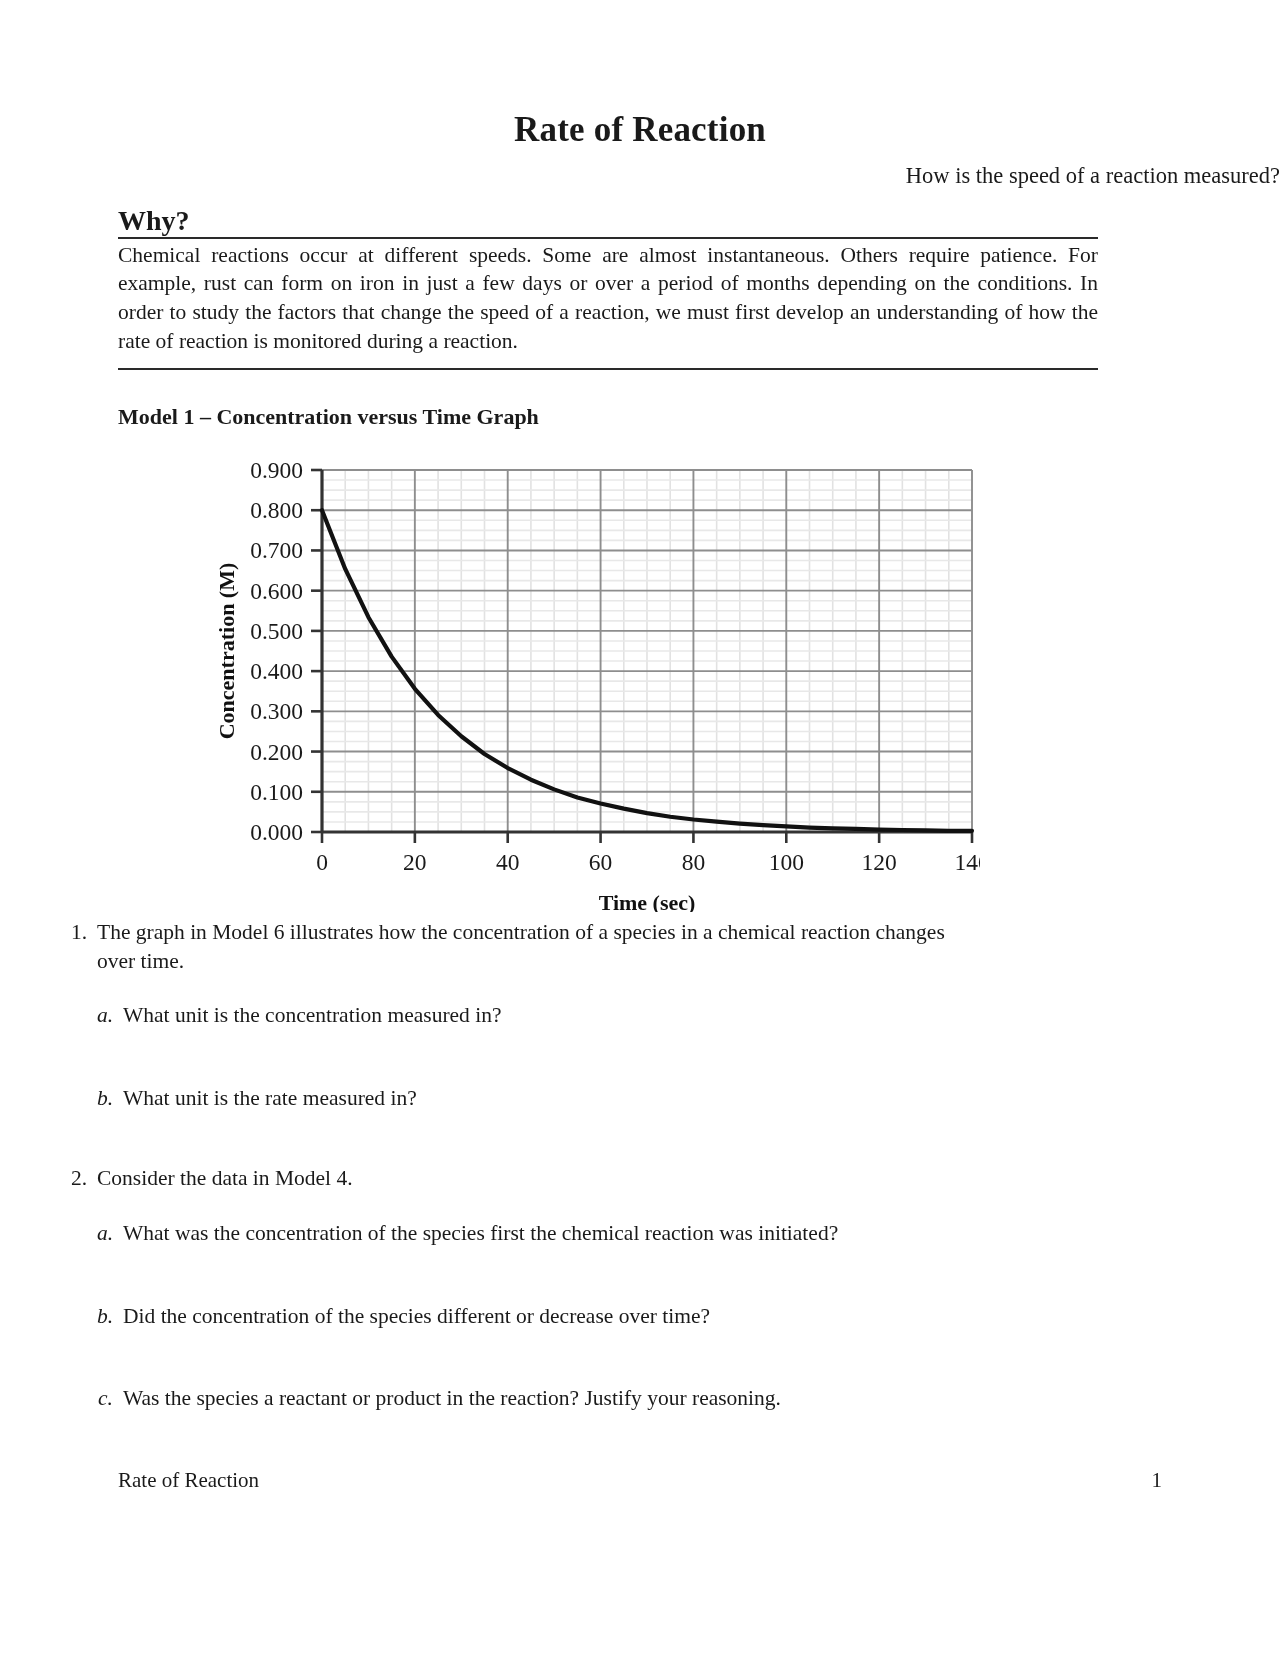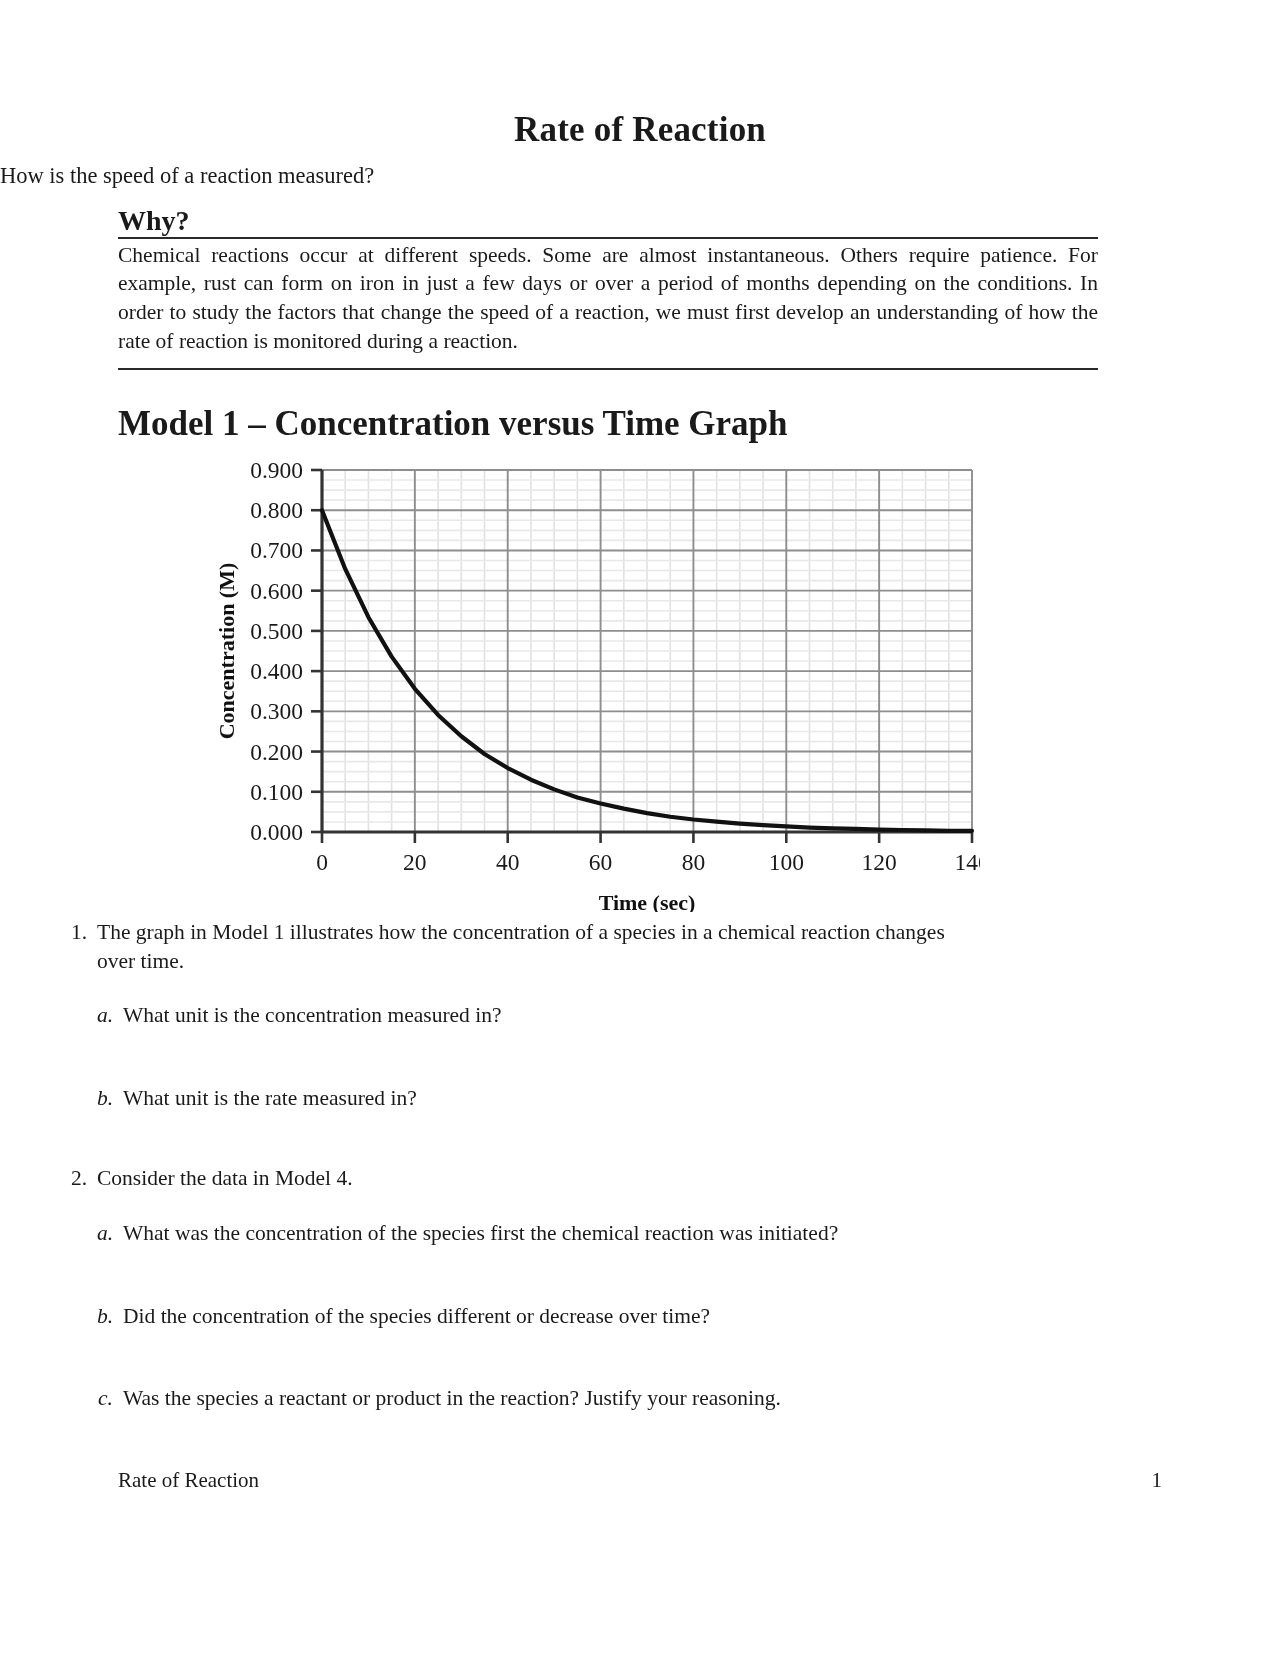--- a/index.html
+++ b/index.html
@@ -26,21 +26,21 @@
   .doc-title {
     text-align: center;
     font-size: 35px;
     font-weight: bold;
     letter-spacing: 0.2px;
     margin: 0;
     padding-top: 112px;
     line-height: 1.05;
   }
   .doc-subtitle {
-    text-align: left;
+    text-align: right;
     font-size: 22.5px;
     margin: 0;
     padding-top: 15px;
     line-height: 1.1;
   }
 
   
   .content {
     position: absolute;
     left: 118px;
@@ -75,21 +75,21 @@
     text-align: justify;
     text-justify: inter-word;
     hyphens: none;
   }
 
   
   .model-head {
     position: absolute;
     left: 0;
     top: 405px;
-    font-size: 35px;
+    font-size: 22px;
     font-weight: bold;
     line-height: 1.1;
   }
 
   
   .chart-wrap {
     position: absolute;
     left: 100px;
     top: 452px;
     width: 880px;
@@ -287,21 +287,21 @@
         <text x="0" y="0" text-anchor="middle" transform="translate(134,199) rotate(-90)" font-family="&quot;Liberation Serif&quot;, serif" font-size="22" font-weight="bold" fill="#111">Concentration (M)</text>
         <text x="547" y="458" text-anchor="middle" font-family="&quot;Liberation Serif&quot;, serif" font-size="22" font-weight="bold" fill="#111">Time (sec)</text>
         <path d="M222.00 58.22 L245.21 116.95 L268.43 165.21 L291.64 204.63 L314.86 236.81 L338.07 262.95 L361.29 284.27 L384.50 301.97 L407.71 316.05 L430.93 327.71 L454.14 337.36 L477.36 345.41 L500.57 351.44 L523.79 356.67 L547.00 361.10 L570.21 364.72 L593.43 367.53 L616.64 369.54 L639.86 371.55 L663.07 373.16 L686.29 374.37 L709.50 375.58 L732.71 376.38 L755.93 376.78 L779.14 377.59 L802.36 377.99 L825.57 378.39 L848.79 378.79 L872.00 378.79" fill="none" stroke="#111111" stroke-width="4.2" stroke-linecap="round" stroke-linejoin="round"></path>
       </svg>
   </div>
 
   <div class="questions">
 
     <div class="q">
       <div class="q-num">1.</div>
-      <div class="q-text">The graph in Model 1 illustrates how the concentration of a species in a chemical reaction changes over time.</div>
+      <div class="q-text">The graph in Model 6 illustrates how the concentration of a species in a chemical reaction changes over time.</div>
     </div>
     <div class="gap-1"></div>
     <div class="sub">
       <div class="sub-mark">a.</div>
       <div class="sub-text">What unit is the concentration measured in?</div>
     </div>
     <div class="gap-sub"></div>
     <div class="sub">
       <div class="sub-mark">b.</div>
       <div class="sub-text">What unit is the rate measured in?</div>

